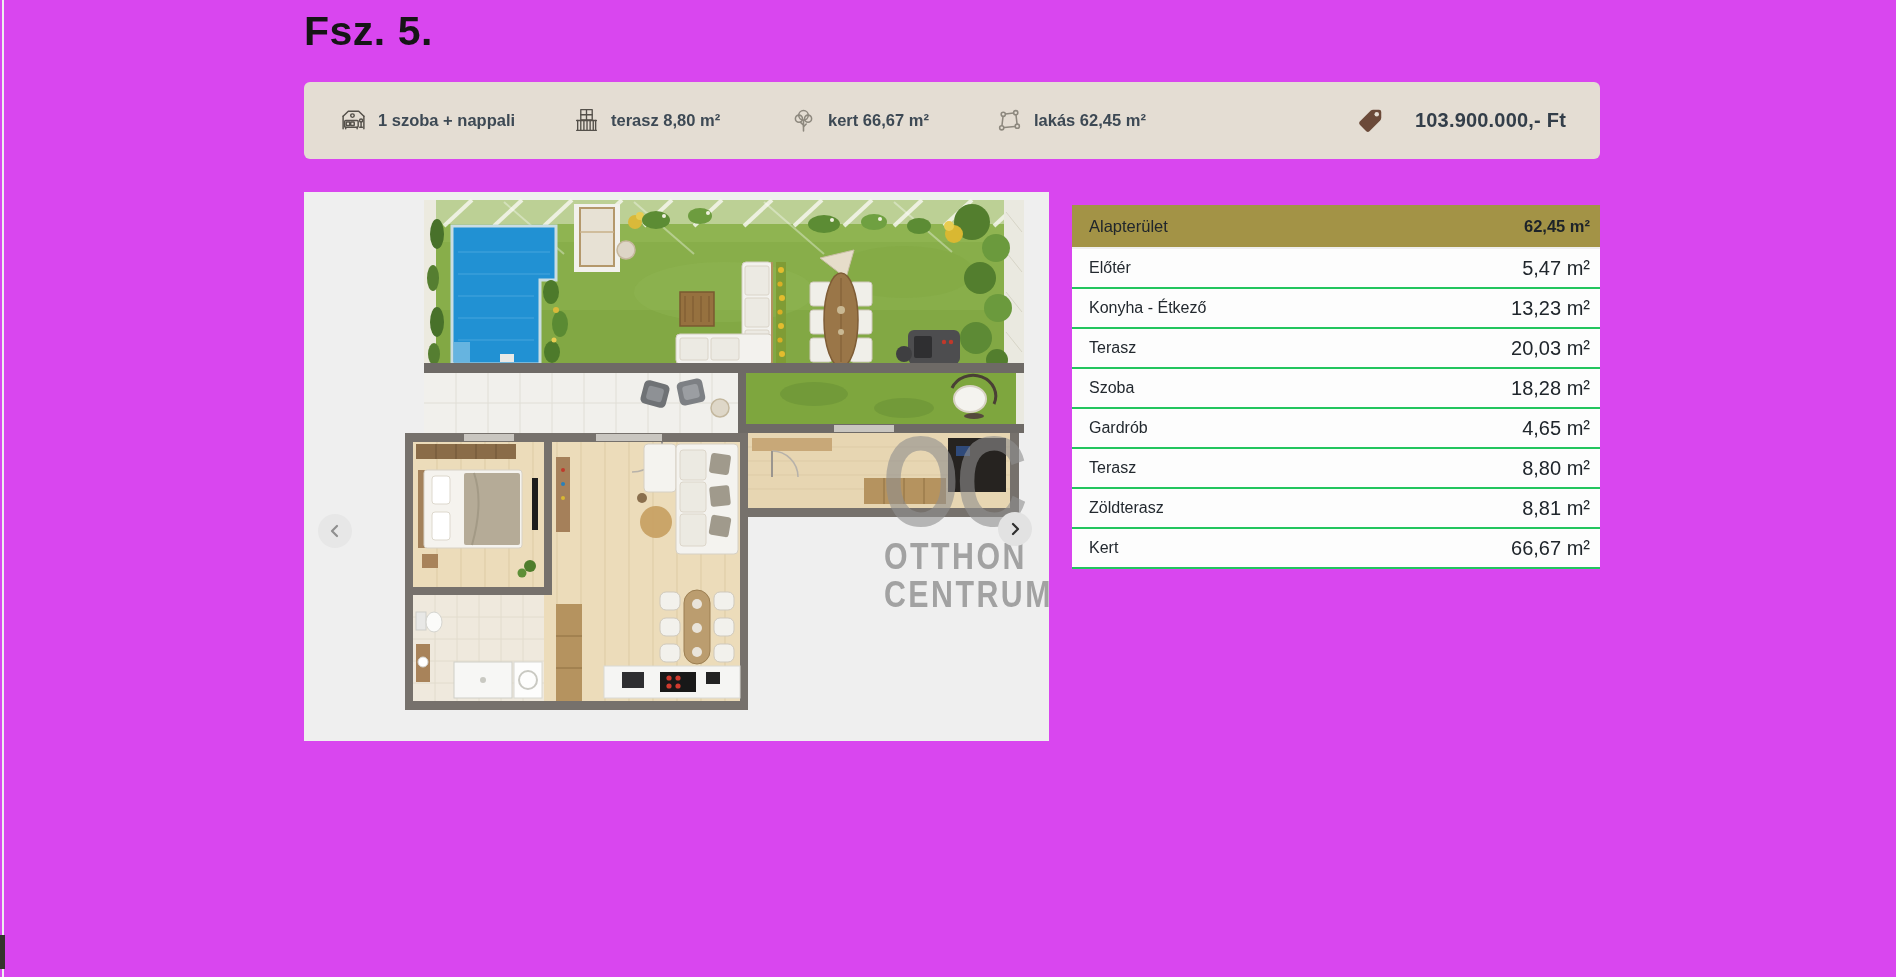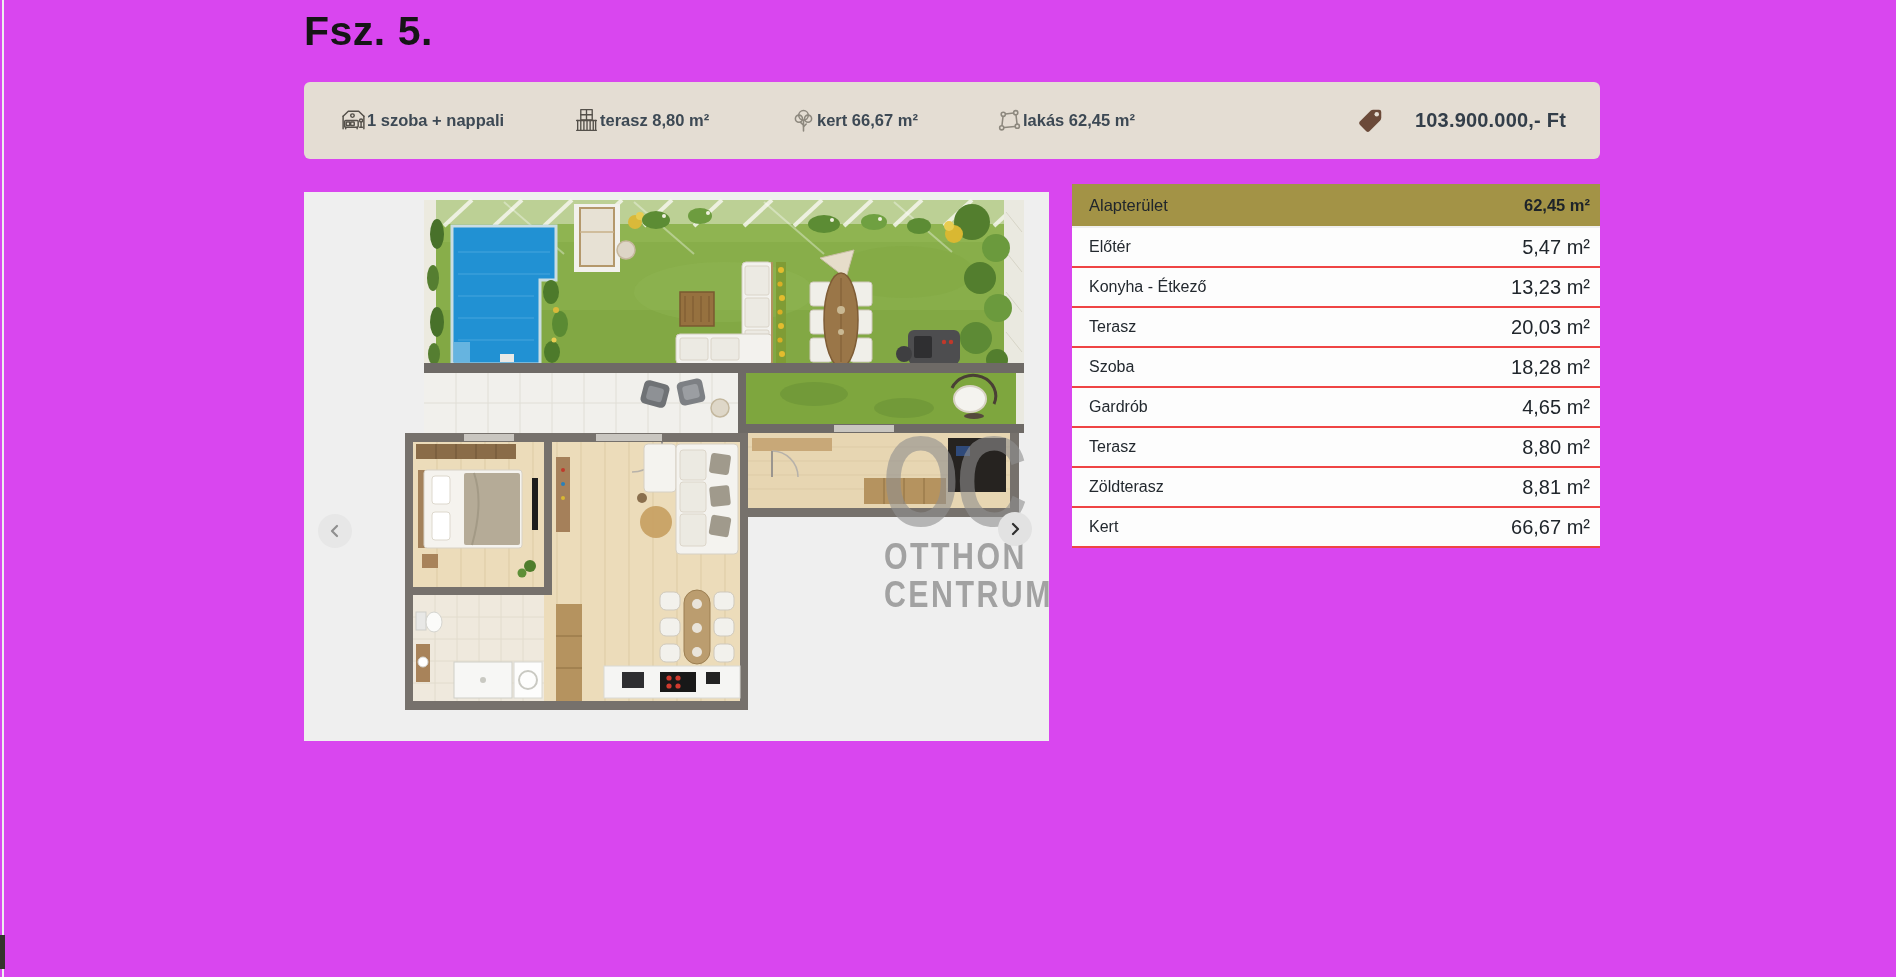--- a/index.html
+++ b/index.html
@@ -8,46 +8,46 @@
 
   
   .edge-line { position:absolute; left:2px; top:0; width:2px; height:977px; background:#ededed; }
   .edge-dark { position:absolute; left:0; top:935px; width:5px; height:34px; background:#35342e; }
 
   
   .title { position:absolute; left:304px; top:8px; font-size:41px; font-weight:700; color:#151515; letter-spacing:.5px; }
 
   
   .summary-bar { position:absolute; left:304px; top:82px; width:1296px; height:77px; background:#e4ddd3; border-radius:6px; }
-  .sum-item { position:absolute; top:0; height:77px; display:flex; align-items:center; font-size:16.5px; font-weight:600; color:#3d4954; }
+  .sum-item { position:absolute; top:0; height:77px; display:flex; align-items:center; gap:11px; font-size:16.5px; font-weight:600; color:#3d4954; }
   .sum-item svg { flex:0 0 auto; }
   .si-0 { left:36px; } .si-1 { left:269px; } .si-2 { left:486px; } .si-3 { left:692px; }
   .price-wrap { position:absolute; right:34px; top:0; height:77px; display:flex; align-items:center; gap:30px; }
   .price { font-size:20px; font-weight:700; color:#333e49; letter-spacing:.2px; }
 
   
   .carousel { position:absolute; left:304px; top:192px; width:745px; height:549px; background:#efefef; overflow:hidden; }
   .plan-svg { position:absolute; left:0; top:0; }
 
   .wm { position:absolute; color:#8f8f8f; font-weight:700; line-height:1; transform-origin:left top; }
   .wm-logo { left:578px; top:226px; font-size:128px; letter-spacing:-5px; opacity:.6; transform:scaleX(.78); }
   .wm-line { font-size:37px; font-weight:600; color:#9a9a9a; opacity:.9; letter-spacing:3px; transform:scaleX(.82); }
   .wm-l1 { left:580px; top:346px; }
   .wm-l2 { left:580px; top:384px; }
 
   .nav-btn { position:absolute; width:34px; height:34px; border:none; border-radius:50%; display:flex; align-items:center; justify-content:center; cursor:pointer; padding:0; }
   .nav-prev { left:14px; top:322px; background:#e7e7e7; }
   .nav-next { left:694px; top:320px; background:#e2e2e2; }
 
   
-  .area-table { position:absolute; left:1072px; top:184px; width:528px; }
+  .area-table { position:absolute; left:1072px; top:205px; width:528px; }
   .at-header { height:44px; background:#a39346; display:flex; align-items:center; justify-content:space-between; padding:0 10px 0 17px; border-bottom:2px solid #efefef; }
   .at-header .lbl { font-size:16.5px; font-weight:500; color:#20262c; }
   .at-header .val { font-size:16.5px; font-weight:700; color:#1d2329; }
-  .at-row { height:40px; background:#fdfdfd; display:flex; align-items:center; justify-content:space-between; padding:0 10px 0 17px; border-bottom:2px solid #ef4444; }
+  .at-row { height:40px; background:#fdfdfd; display:flex; align-items:center; justify-content:space-between; padding:0 10px 0 17px; border-bottom:2px solid #22c55e; }
   .at-row .lbl { font-size:16px; font-weight:400; color:#23292f; }
   .at-row .val { font-size:20px; font-weight:400; color:#20262c; }
 </style>
 </head>
 <body>
 
 <div class="page">
   <div class="edge-line"></div>
   <div class="edge-dark"></div>
 

